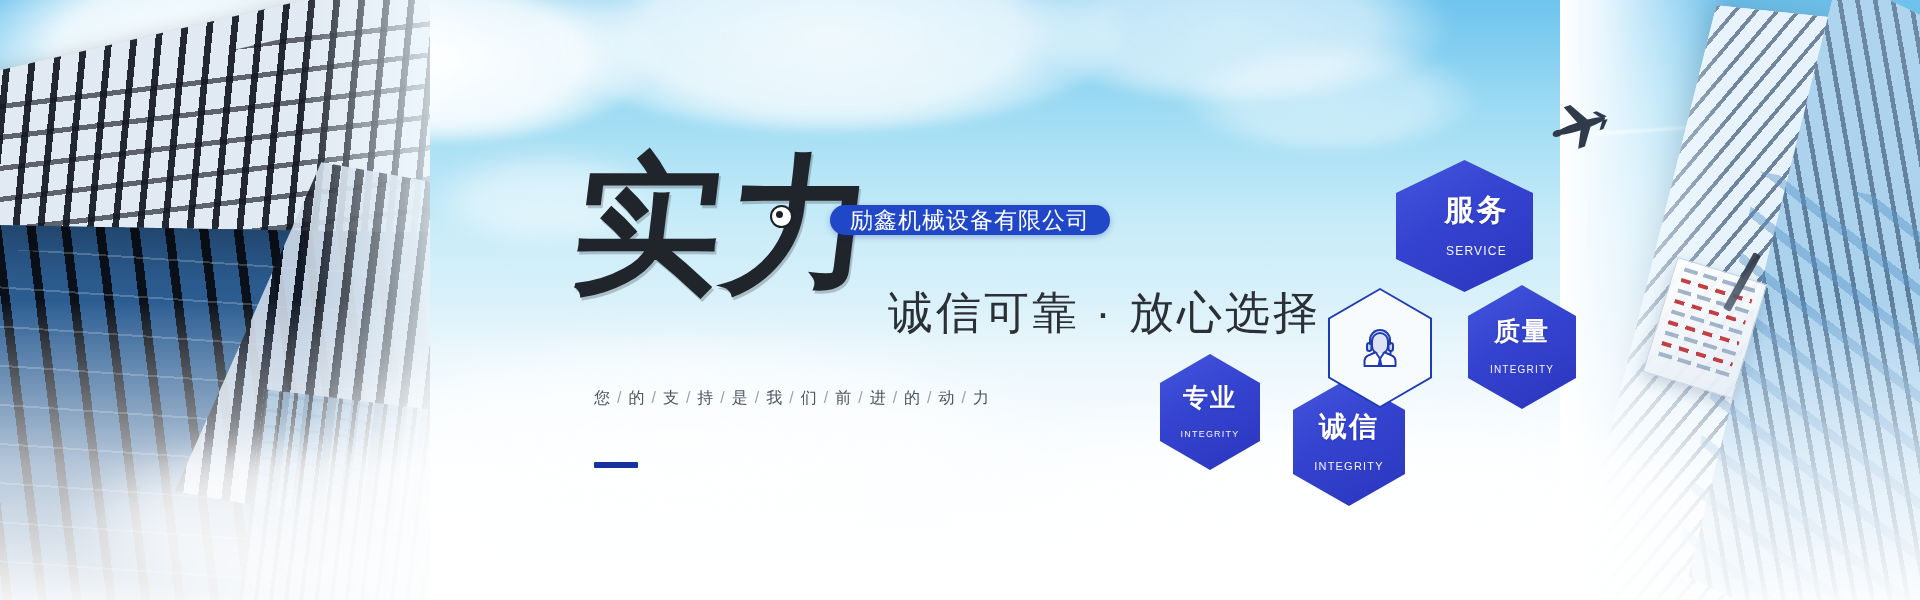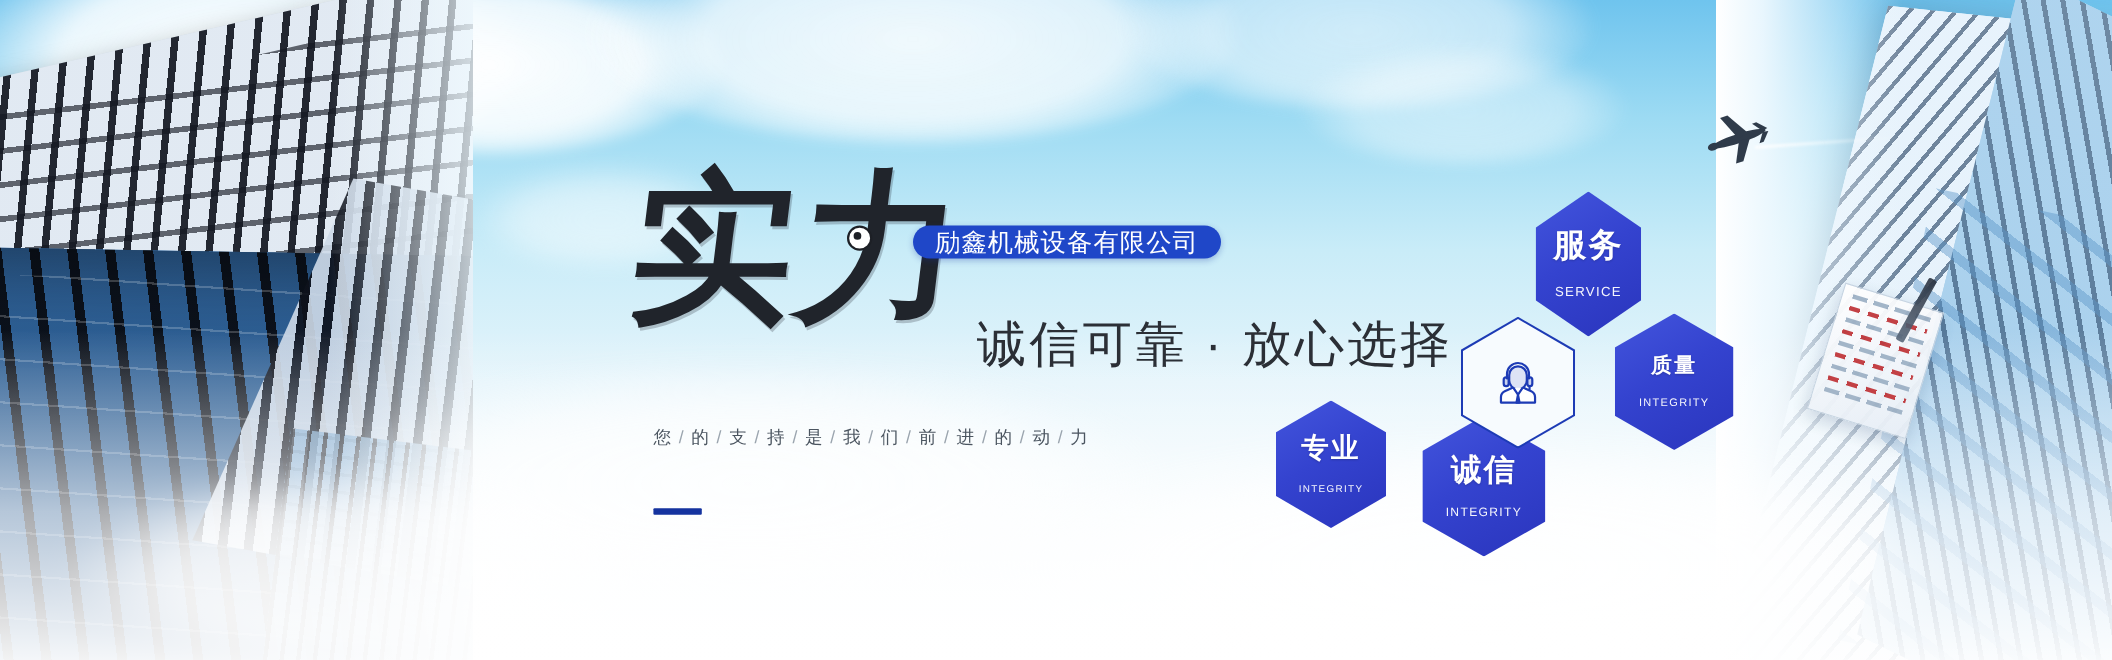--- a/index.html
+++ b/index.html
@@ -188,33 +188,33 @@
     position:absolute;
     display:flex;flex-direction:column;align-items:center;justify-content:center;
     clip-path:polygon(50% 0%,100% 25%,100% 75%,50% 100%,0% 75%,0% 25%);
     background:linear-gradient(150deg,#4355dd 0%,#3443cf 45%,#2a35bd 100%);
     color:#fff;
     box-shadow:0 6px 18px rgba(30,50,160,.25);
   }
   .hex .cn{font-weight:700;line-height:1;letter-spacing:2px;text-shadow:0 1px 2px rgba(0,0,0,.18);}
   .hex .en{margin-top:19px;letter-spacing:1.2px;opacity:.95;}
 
-  .hex-service{left:1396px;top:174px;width:96px;height:132px;}
+  .hex-service{left:1396px;top:160px;width:113px;height:132px;padding-left:24px;}
   .hex-service .cn{font-size:30px;}
   .hex-service .en{font-size:12px;}
 
   .hex-quality{left:1468px;top:285px;width:108px;height:124px;}
-  .hex-quality .cn{font-size:19px;}
+  .hex-quality .cn{font-size:26px;font-family:Liberation Serif, serif;}
   .hex-quality .en{font-size:10px;}
 
   .hex-integrity{left:1293px;top:378px;width:112px;height:128px;}
   .hex-integrity .cn{font-size:28px;}
   .hex-integrity .en{font-size:11px;}
 
-  .hex-pro{left:1160px;top:364px;width:100px;height:116px;text-align:right;}
+  .hex-pro{left:1160px;top:354px;width:100px;height:116px;text-align:right;}
   .hex-pro .cn{font-size:25px;}
   .hex-pro .en{font-size:9px;}
 
   .hex-icon{
     position:absolute;left:1328px;top:288px;width:104px;height:120px;
     display:flex;align-items:center;justify-content:center;
   }
   .hex-icon .ring{
     position:absolute;inset:0;
     clip-path:polygon(50% 0%,100% 25%,100% 75%,50% 100%,0% 75%,0% 25%);

